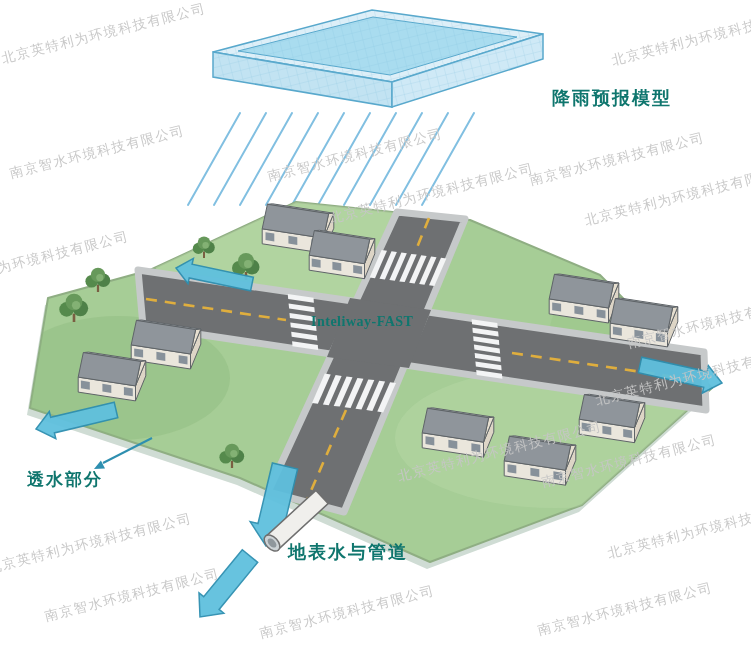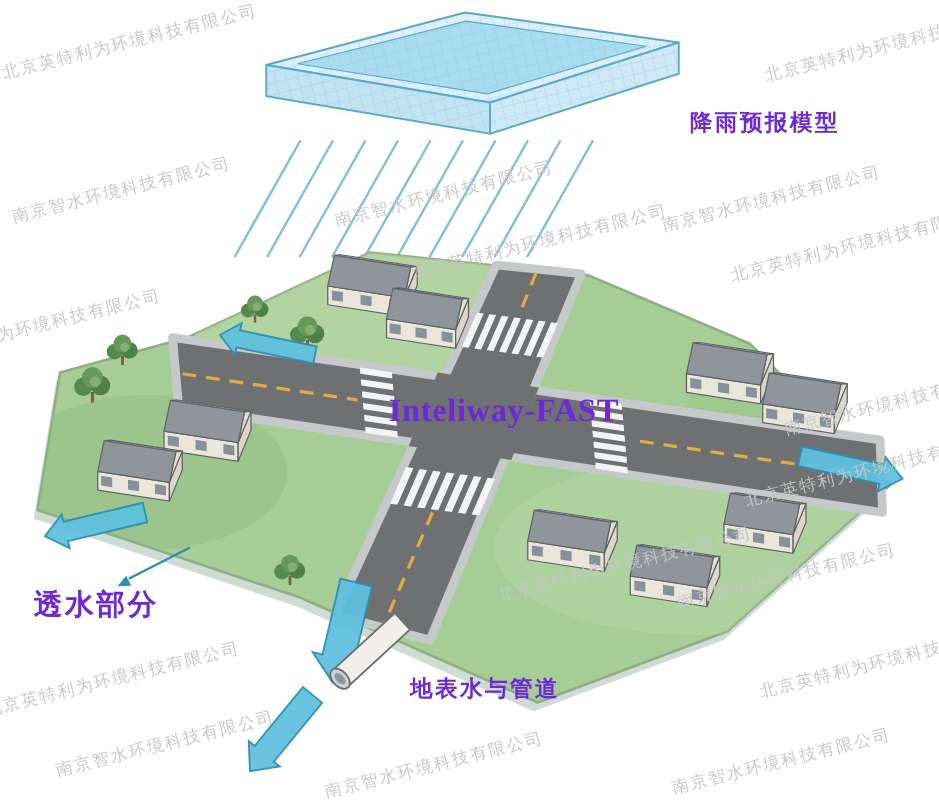--- a/index.html
+++ b/index.html
@@ -1,25 +1,25 @@
 <!DOCTYPE html>
 <html><head>
 <meta charset="utf-8">
 <style>
   *{margin:0;padding:0;box-sizing:border-box;}
   html,body{background:#ffffff;}
   body{font-family:"DejaVu Sans","Liberation Sans",sans-serif;}
   #stage{position:relative;width:751px;height:645px;background:#fff;overflow:hidden;}
   #scene{position:absolute;left:0;top:0;}
-  .label{position:absolute;color:#6d28d9;}
+  .label{position:absolute;color:#0f766e;}
   #rain-model-label{left:552px;top:86px;font-size:18px;font-weight:600;letter-spacing:2px;}
-  #scene-title{left:311px;top:314px;font-size:26px;font-weight:700;letter-spacing:.5px;
+  #scene-title{left:311px;top:314px;font-size:14px;font-weight:700;letter-spacing:.5px;
                font-family:"Liberation Serif","DejaVu Serif",serif;}
-  #permeable-label{left:27px;top:468px;font-size:23px;font-weight:600;letter-spacing:2px;}
-  #interaction-label{left:288px;top:537px;width:200px;text-align:center;font-size:18px;
+  #permeable-label{left:27px;top:468px;font-size:17px;font-weight:600;letter-spacing:2px;}
+  #interaction-label{left:288px;top:537px;width:200px;text-align:left;font-size:18px;
                      font-weight:600;line-height:29px;letter-spacing:2px;}
   #watermarks{position:absolute;inset:0;pointer-events:none;}
   .wm{position:absolute;white-space:nowrap;font-size:13.5px;letter-spacing:1.5px;
       transform:rotate(-14deg);transform-origin:left center;opacity:.95;}
 </style>
 </head>
 <body>
 
 <div id="stage">
 

